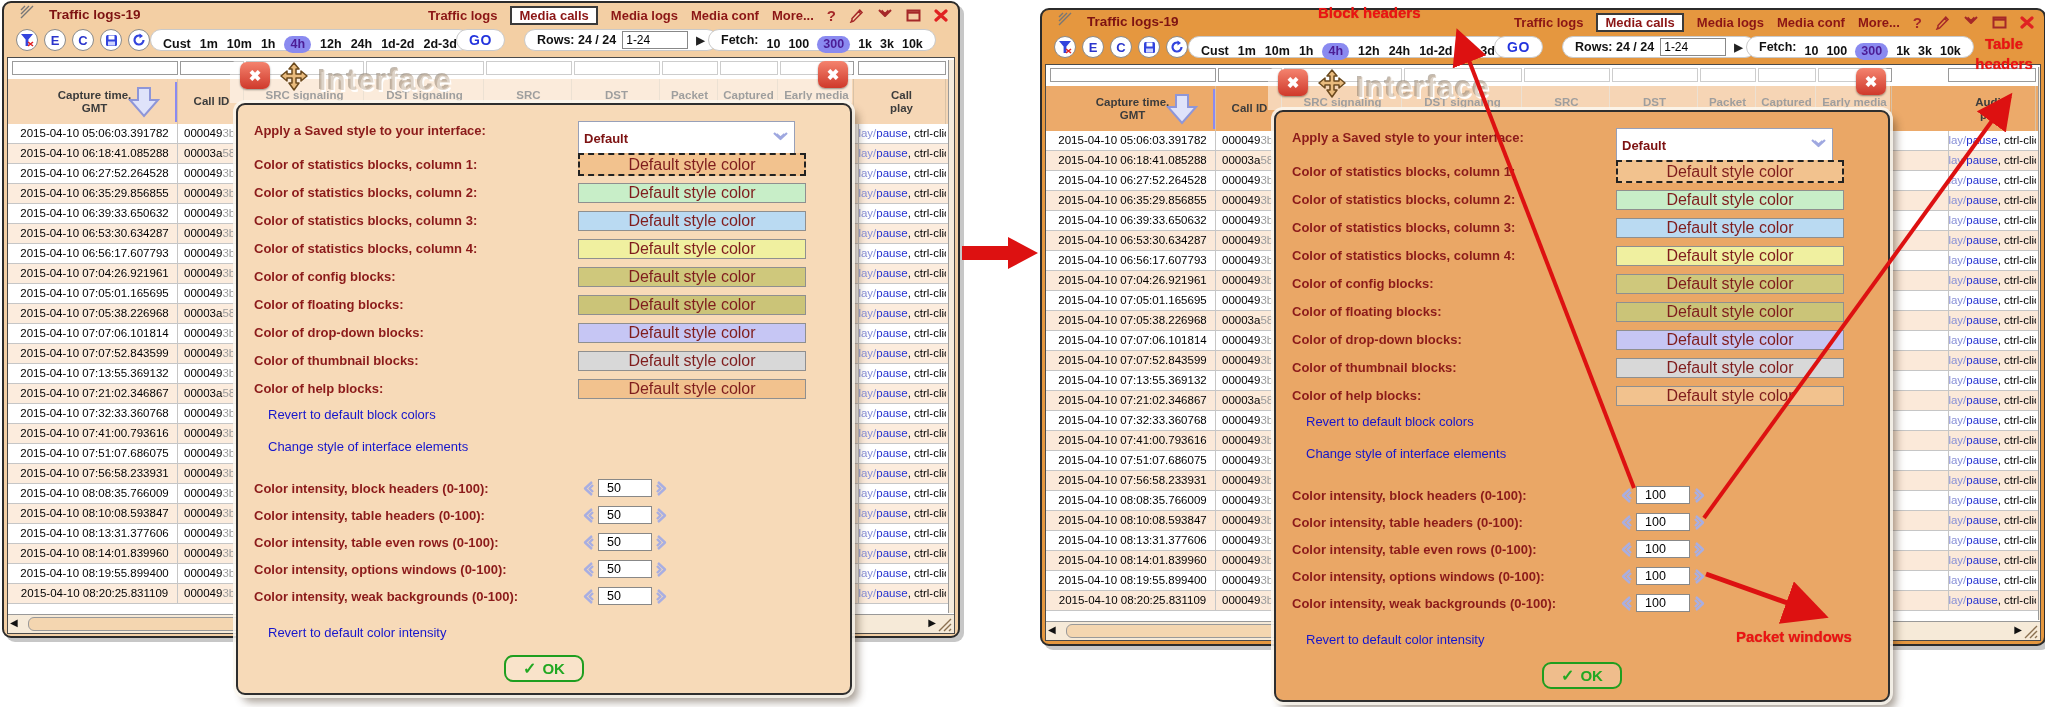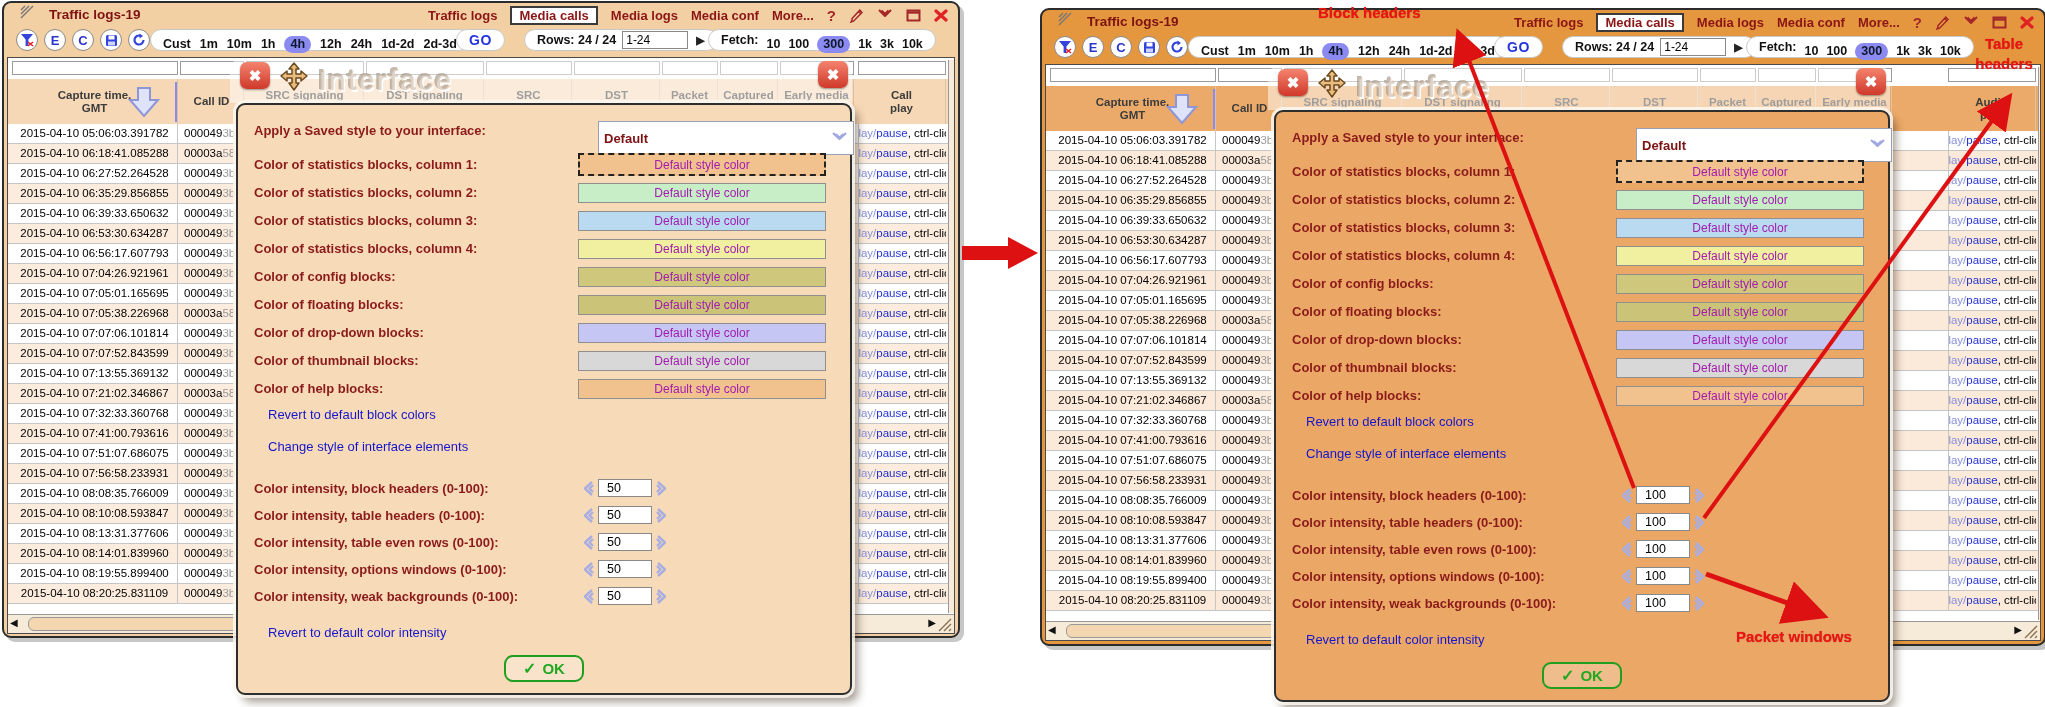--- a/index.html
+++ b/index.html
@@ -28,21 +28,21 @@
   .circ{width:22px;height:22px;border-radius:50%;background:#fff;border:1.5px solid #8a8a8a;
         display:flex;align-items:center;justify-content:center;color:#2a35cc;font-weight:bold;font-size:13px;box-sizing:border-box;}
   .pill{position:absolute;top:2px;height:22px;background:#fff;border:1.5px solid #c9c9c9;border-radius:13px;
         display:flex;align-items:center;gap:9px;padding:0 12px;font-weight:bold;font-size:12.5px;color:#111;
         white-space:nowrap;box-sizing:border-box;}
   .pill-time{left:146px;}
   .pill-go{left:452px;color:#2233dd;font-size:14px;letter-spacing:.5px;}
   .pill-rows{left:520px;gap:6px;}
   .pill-fetch{left:704px;gap:8px;}
   .tbtn{cursor:default;margin-top:8px;}
-  .tbtn.active{background:#8a8af0;color:#0f172a;border-radius:9px;padding:0 6px;line-height:17px;}
+  .tbtn.active{background:#8a8af0;color:#4c1d95;border-radius:9px;padding:0 6px;line-height:17px;}
   .range-input{width:58px;height:16px;border:1px solid #888;font-size:12px;padding:0 3px;font-family:"Liberation Sans",sans-serif;}
   .step-right{font-size:11px;color:#222;padding-left:2px;}
 
   
   .tablewrap{position:absolute;left:3px;top:54px;right:3px;height:577px;background:#fff;
              border:1.5px solid #4a4a4a;box-sizing:border-box;overflow:hidden;}
   .c0{left:4px;width:166px;}  .c1{left:172px;width:64px;} .c2{left:238px;width:118px;}
   .c3{left:358px;width:118px;}.c4{left:478px;width:86px;} .c5{left:566px;width:86px;}
   .c6{left:654px;width:56px;} .c7{left:712px;width:58px;} .c8{left:772px;width:74px;}
   .c9{left:var(--audioX);width:88px;}
@@ -87,26 +87,26 @@
   .dlg-title{position:absolute;left:88px;top:4px;font-weight:bold;font-size:30px;letter-spacing:1px;
              color:rgba(203,188,170,.62);
              text-shadow:1.5px 1.5px 0 rgba(255,255,255,.95),-1px -1px 0 rgba(140,125,110,.55);}
   .dlg-panel{position:absolute;left:232px;top:100px;width:616px;height:592px;background:var(--dlg);
              border:2px solid #2e2e2e;border-radius:9px;box-sizing:border-box;
              box-shadow:0 0 0 3px rgba(252,248,240,.85),6px 7px 9px rgba(60,40,20,.45);
              padding:16px 16px 0 16px;}
   .drow{position:relative;height:20px;margin-bottom:8px;}
   .drow-apply{height:22px;margin-bottom:12px;}
   .dlabel{position:absolute;left:0;top:2px;font-weight:bold;font-size:13px;color:#8b1a1a;white-space:nowrap;}
-  .dselect{position:absolute;left:344px;top:0;width:256px;height:22px;background:#fff;border:1px solid #98a0b8;
+  .dselect{position:absolute;left:324px;top:0;width:217px;height:22px;background:#fff;border:1px solid #98a0b8;
            box-sizing:border-box;display:flex;align-items:center;justify-content:space-between;padding:16px 5px;}
   .dselect-val{font-weight:bold;font-size:13px;color:#7d1212;}
-  .swatch{position:absolute;left:324px;top:0;width:248px;height:20px;border:1px solid #8f8f8f;
+  .swatch{position:absolute;left:324px;top:0;width:228px;height:20px;border:1px solid #8f8f8f;
           box-sizing:border-box;display:flex;align-items:center;justify-content:center;
-          font-size:12px;color:#a21caf;}
+          font-size:16px;color:#7f1d1d;}
   .swatch.dashed{border:2px dashed #222;height:23px;top:-2px;}
   .dlink{display:block;margin-left:14px;color:#1616cc;font-size:13px;cursor:default;}
   .dl1{margin-top:4px;height:16px;}
   .dl2{margin-top:16px;height:16px;}
   .dl3{margin-top:18px;height:16px;}
   .igroup{margin-top:24px;}
   .irow{position:relative;height:20px;margin-bottom:7px;}
   .stepper{position:absolute;left:328px;top:0;display:flex;align-items:center;gap:3px;}
   .ival{width:44px;height:16px;border:1px solid #888;font-size:12.5px;padding:0 0 0 8px;
         font-family:"Liberation Sans",sans-serif;}

